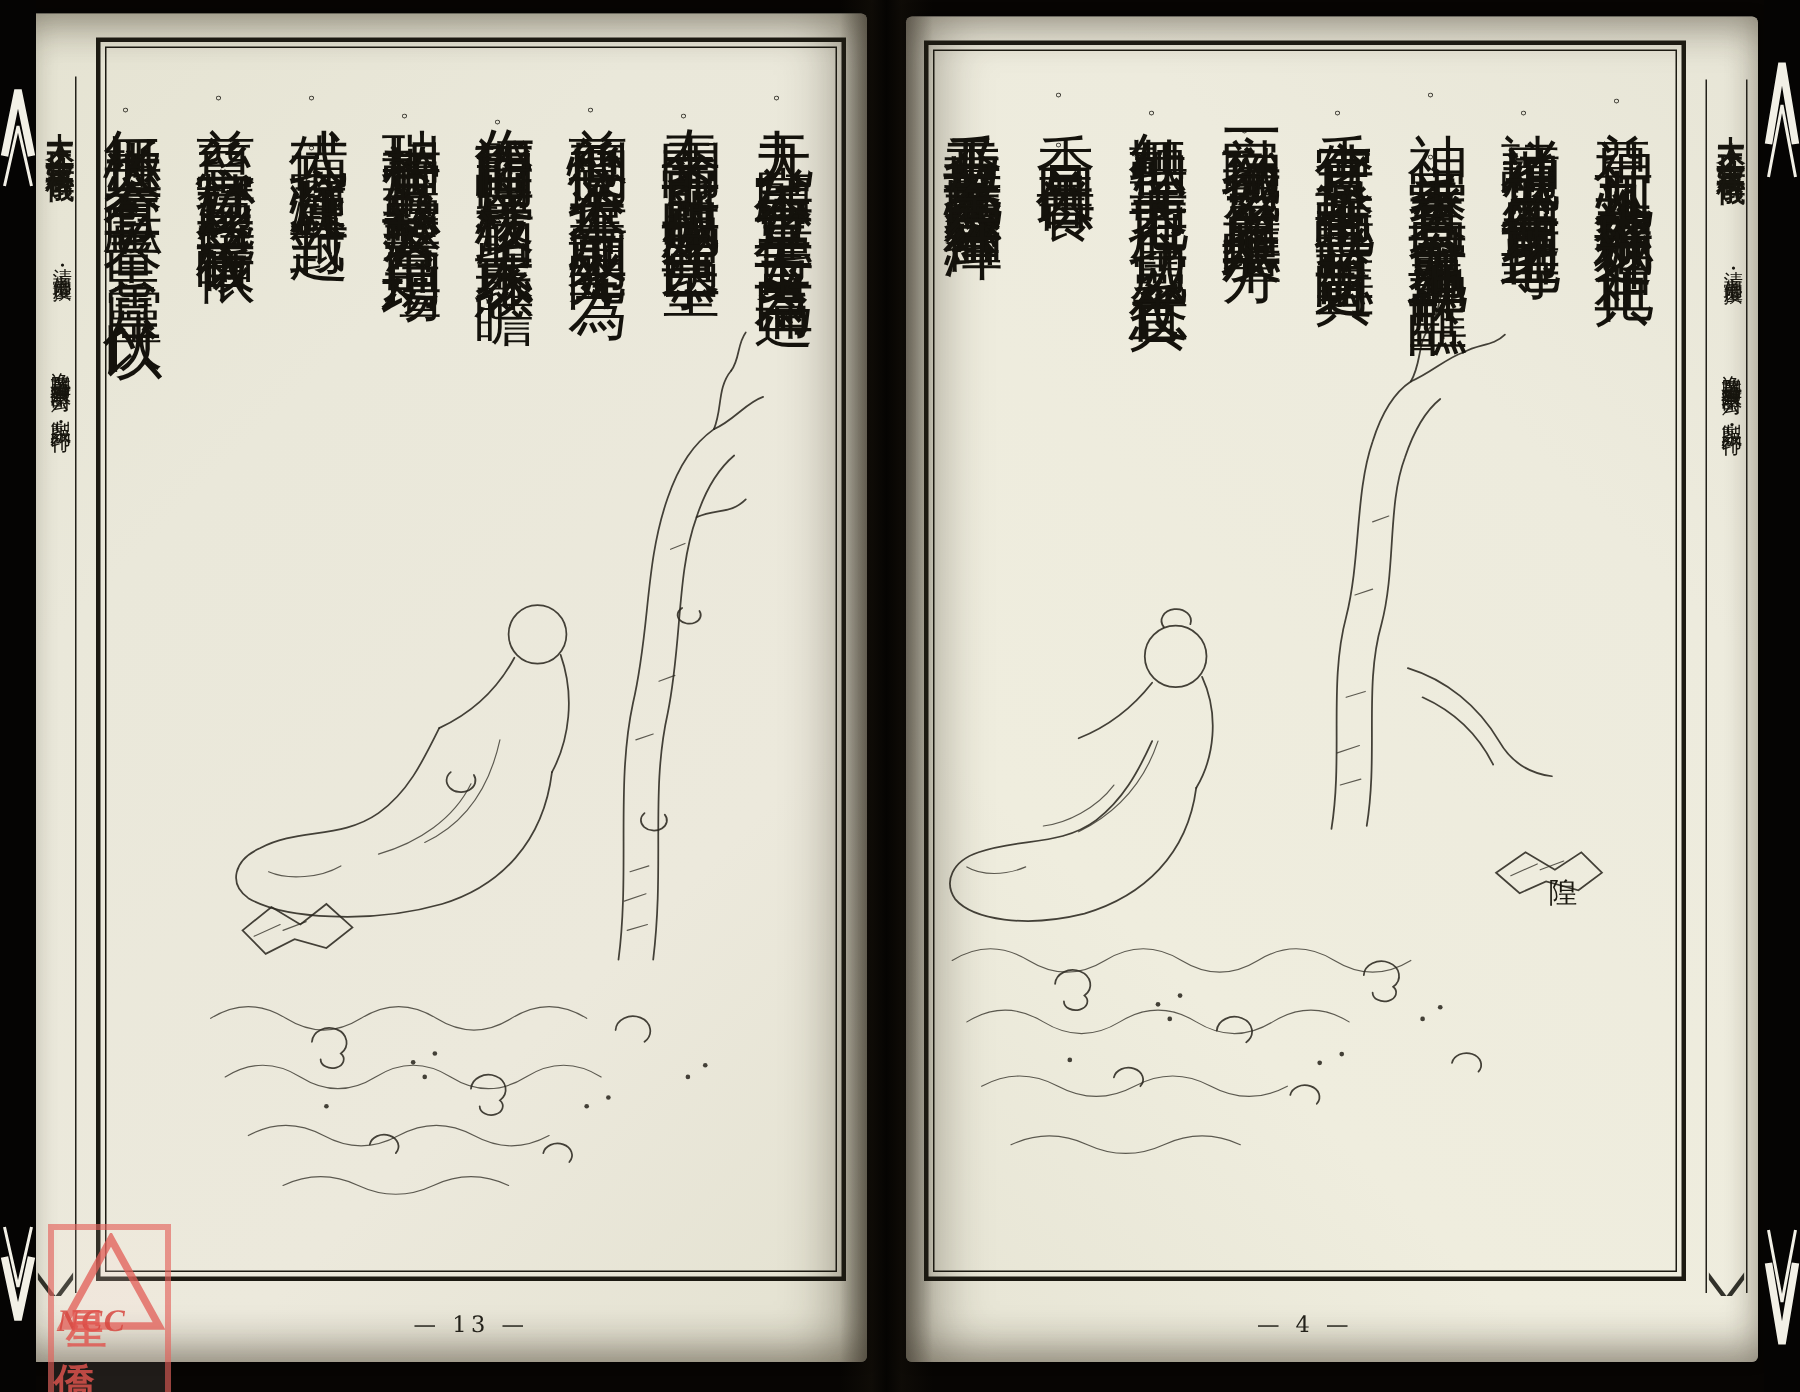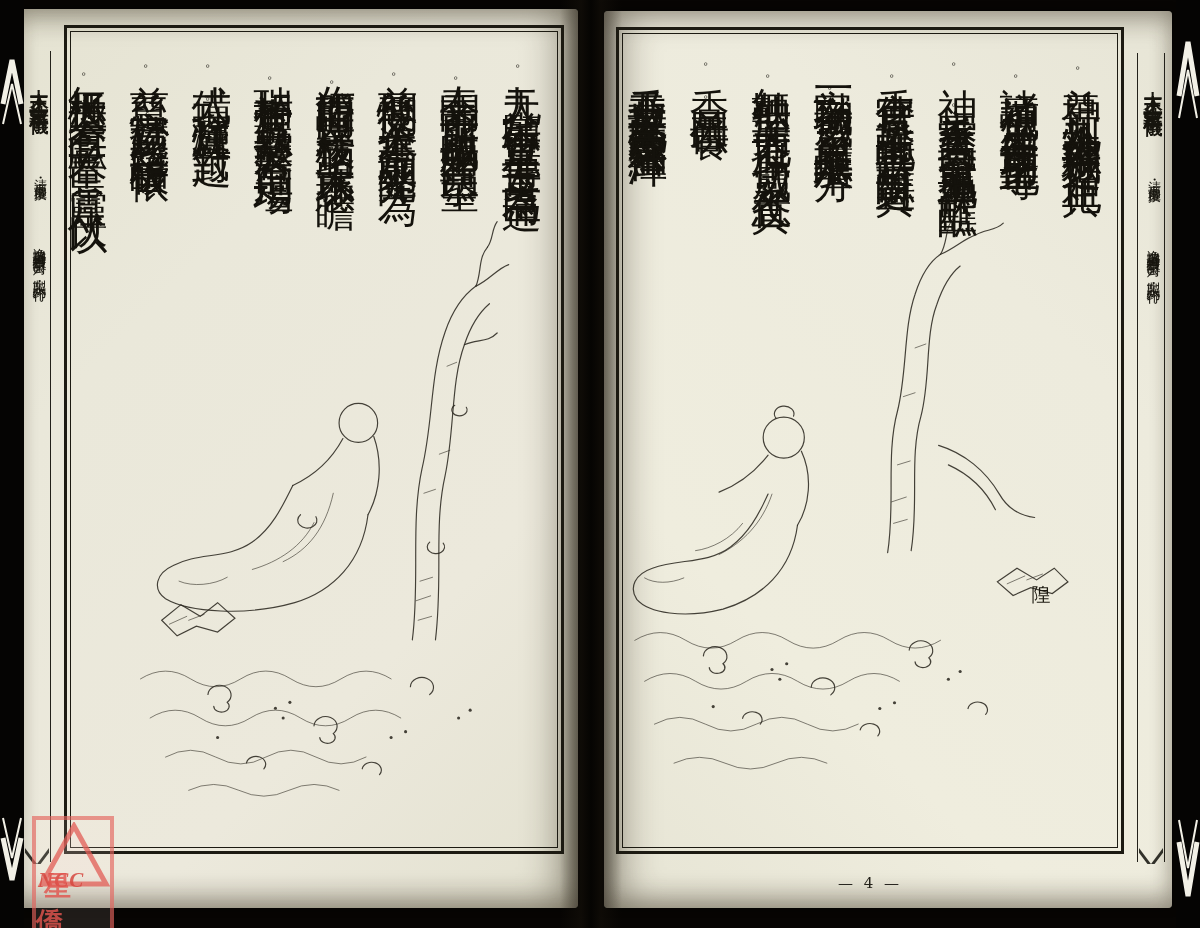--- a/index.html
+++ b/index.html
@@ -184,20 +184,21 @@
         <div class="vcol">奏上聞帝前<span class="mk">。</span>所啟咸賜如言<span class="mk">。</span>臣恭望</div>
         <div class="vcol">慈尊惻憫<span class="mk">。</span>不違本誓<span class="mk">。</span>願列聖光降<span class="mk">。</span>為</div>
         <div class="vcol">作證盟而開度<span class="mk">。</span>楊枝露洒<span class="mk">。</span>禾末珠懸<span class="mk">。</span>瞻</div>
         <div class="vcol">瑞相於青宮<span class="mk">。</span>聽空歌於碧落<span class="mk">。</span>是則壇場</div>
         <div class="vcol">式備<span class="mk">。</span>寶炷凝煙<span class="mk">。</span>對越</div>
         <div class="vcol">慈尊<span class="mk">。</span>宣揚妙範<span class="mk">。</span>臣等稽首皈依</div>
         <div class="vcol"><span>無極大道<span class="mk">。</span>今有三獻<span class="mk">。</span>奉眞</span><span class="vgap"></span><span>眞靈<span class="mk">。</span>伏以<span class="mk">。</span></span></div>
       </div>
     </div>
 
+    <div class="pagenum">— 13 —</div>
   </div>
 
   <div class="gutter"></div>
 
   <div class="page right">
 
     <div class="strip">
       <span class="strip-inner">
         <span class="m-title">太上正乙法事科儀</span>
         <span class="m-author">清・高常慶撰</span>

